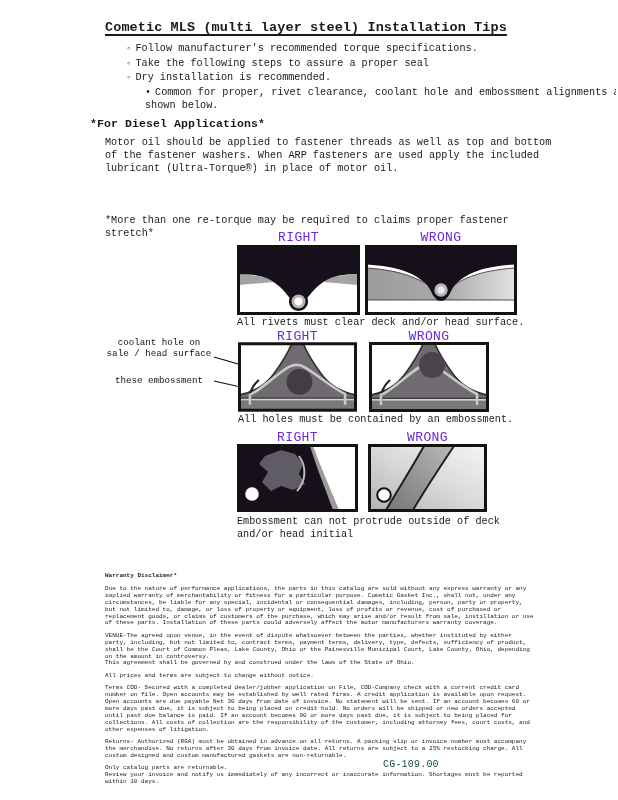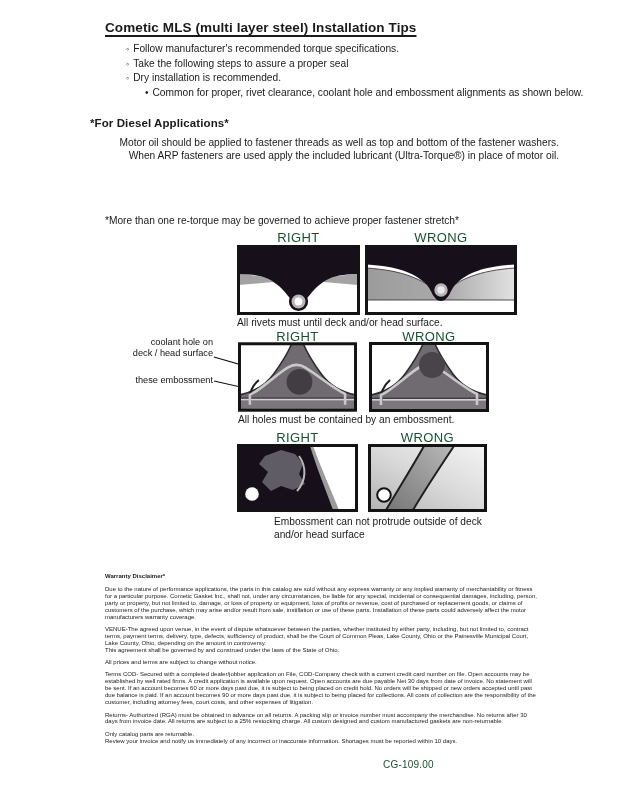--- a/index.html
+++ b/index.html
@@ -1,28 +1,28 @@
 <!DOCTYPE html>
 <html><head>
 <meta charset="utf-8">
 <style>
   html,body{margin:0;padding:0;background:#ffffff;}
   body{font-family:"Liberation Sans",sans-serif;color:#1a1a1a;}
-  #page{position:relative;width:616px;height:800px;background:#ffffff;overflow:hidden;}
+  #page{position:relative;width:616px;height:800px;background:#ffffff;overflow:hidden;font-family:Liberation Mono, monospace;}
   .abs{position:absolute;}
   .title{font-size:13.5px;font-weight:bold;text-decoration:underline;text-decoration-thickness:1.5px;text-underline-offset:3px;letter-spacing:.1px;}
   .bullets{font-size:10.2px;line-height:13.6px;}
   .b::before{content:"\25E6";margin-right:4px;font-size:9px;}
   .sb{padding-left:19px;}
   .sb::before{content:"\2022";margin-right:4px;font-size:10px;}
   .h2{font-size:11.5px;font-weight:bold;letter-spacing:.1px;}
   .para{font-size:10.2px;line-height:13.2px;width:454px;}
-  .dlabel{font-size:13px;color:#14532d;text-align:center;letter-spacing:.4px;}
+  .dlabel{font-size:13px;color:#6d28d9;text-align:center;letter-spacing:.4px;}
   .caption{font-size:10.2px;line-height:12.5px;}
-  .ann{font-size:9.2px;line-height:11px;text-align:right;color:#111;}
+  .ann{font-size:9.2px;line-height:11px;text-align:center;color:#111;}
   .disc{width:432px;font-size:6px;line-height:6.9px;color:#222;}
   .disc p{margin:0 0 5.5px 0;}
   .disc p.nb{margin-bottom:0;}
   .disc .dh{font-weight:bold;margin:0 0 6px 0;}
   .code{font-size:10px;color:#14532d;letter-spacing:.2px;}
   svg{display:block;}
 </style>
 </head>
 <body>
 
@@ -31,22 +31,22 @@
   <div class="abs title" style="left:105px;top:20px;">Cometic MLS (multi layer steel) Installation Tips</div>
 
   <div class="abs bullets" style="left:97px;top:42px;width:512px;margin-left:29px;">
     <div class="b">Follow manufacturer's recommended torque specifications.</div>
     <div class="b">Take the following steps to assure a proper seal</div>
     <div class="b">Dry installation is recommended.</div>
     <div class="b sb">Common for proper, rivet clearance, coolant hole and embossment alignments as shown below.</div>
   </div>
 
   <div class="abs h2" style="left:90px;top:117px;">*For Diesel Applications*</div>
-  <div class="abs para" style="left:105px;top:136px;text-align:right;">Motor oil should be applied to fastener threads as well as top and bottom of the fastener washers. When ARP fasteners are used apply the included lubricant (Ultra-Torque®) in place of motor oil.</div>
-  <div class="abs para" style="left:105px;top:214px;">*More than one re-torque may be governed to achieve proper fastener stretch*</div>
+  <div class="abs para" style="left:105px;top:136px;">Motor oil should be applied to fastener threads as well as top and bottom of the fastener washers. When ARP fasteners are used apply the included lubricant (Ultra-Torque®) in place of motor oil.</div>
+  <div class="abs para" style="left:105px;top:214px;">*More than one re-torque may be required to claims proper fastener stretch*</div>
 
   <div class="abs dlabel" style="left:237px;top:230px;width:123px;">RIGHT</div>
   <div class="abs dlabel" style="left:365px;top:230px;width:152px;">WRONG</div>
 
   <div class="abs" style="left:237px;top:245px;width:123px;height:70px;">
     <svg width="123" height="70" viewBox="0 0 123 70">
       <rect x="0" y="0" width="123" height="70" fill="#ffffff"></rect>
       <path d="M2,28.5 L48,34.5 L48,36 L2,40 Z" fill="#a3a3a3"></path>
       <path d="M121,28.5 L75,34.5 L75,36 L121,40 Z" fill="#a3a3a3"></path>
       <path d="M2,2 H121 V29 C99,29.5 91,32.5 80.5,41.5 C71.5,49.5 70,57 61.5,57 C53,57 51.5,49.5 42.5,41.5 C32,32.5 24,29.5 2,29 Z" fill="#17101b"></path>
@@ -67,28 +67,28 @@
       </defs>
       <rect x="0" y="0" width="152" height="70" fill="#ffffff"></rect>
       <path d="M2,23 C38,25.5 58,34 75,49 L77,49 C94,34 114,25.5 150,23 L150,55 L2,55 Z" fill="url(#r1g)" stroke="#2a2a2a" stroke-width="0.8"></path>
       <path d="M2,2 H150 V19.5 C119,21.5 104,27.5 92.5,37.5 C84.5,44.5 84,56 76,56 C68,56 67.5,44.5 59.5,37.5 C48,27.5 33,21.5 2,19.5 Z" fill="#17101b"></path>
       <circle cx="76" cy="45" r="8" fill="#b6b6b6" stroke="#17101b" stroke-width="2.6"></circle>
       <circle cx="76" cy="45" r="3.7" fill="#e9e9e9"></circle>
       <rect x="1.5" y="1.5" width="149" height="67" fill="none" stroke="#131313" stroke-width="3"></rect>
     </svg>
   </div>
 
-  <div class="abs caption" style="left:237px;top:317px;width:300px;">All rivets must until deck and/or head surface.</div>
+  <div class="abs caption" style="left:237px;top:317px;width:300px;">All rivets must clear deck and/or head surface.</div>
 
   <div class="abs dlabel" style="left:238px;top:329px;width:119px;">RIGHT</div>
   <div class="abs dlabel" style="left:368px;top:329px;width:122px;">WRONG</div>
 
   <div class="abs ann" style="left:105px;top:337px;width:108px;">
     <div>coolant hole on</div>
-    <div>deck / head surface</div>
+    <div>sale / head surface</div>
   </div>
   <div class="abs ann" style="left:105px;top:375px;width:108px;">these embossment</div>
 
   <svg class="abs" style="left:105px;top:330px;pointer-events:none;" width="420" height="100" viewBox="0 0 420 100">
     <line x1="109" y1="27" x2="196" y2="52" stroke="#111" stroke-width="1.1"></line>
     <line x1="109" y1="51" x2="153" y2="61" stroke="#111" stroke-width="1.1"></line>
   </svg>
 
   <div class="abs" style="left:238px;top:342px;width:119px;height:70px;">
     <svg width="119" height="70" viewBox="0 0 120 70">
@@ -148,23 +148,23 @@
             <stop offset="1" stop-color="#b8b8b8"></stop>
         </linearGradient>
       </defs>
       <rect x="2" y="2" width="115" height="64" fill="url(#slv)"></rect>
       <path d="M56,2 C46,20 31,44 18,66 L45,66 C58,44 74,20 86,2 Z" fill="url(#bnd)" stroke="#1f1f1f" stroke-width="2"></path>
       <circle cx="16" cy="51" r="6.8" fill="#ffffff" stroke="#131313" stroke-width="2"></circle>
       <rect x="1.5" y="1.5" width="116" height="65" fill="none" stroke="#131313" stroke-width="3"></rect>
     </svg>
   </div>
 
-  <div class="abs caption" style="left:237px;top:516px;width:280px;margin-left:37px;">
+  <div class="abs caption" style="left:237px;top:516px;width:280px;">
     <div>Embossment can not protrude outside of deck</div>
-    <div>and/or head surface</div>
+    <div>and/or head initial</div>
   </div>
 
   <div class="abs disc" style="left:105px;top:573px;">
     <p class="dh">Warranty Disclaimer*</p>
     <p>Due to the nature of performance applications, the parts in this catalog are sold without any express warranty or any implied warranty of merchantability or fitness for a particular purpose.  Cometic Gasket Inc., shall not, under any circumstances, be liable for any special, incidental or consequential damages, including, person, party or property, but not limited to, damage, or loss of property or equipment, loss of profits or revenue, cost of purchased or replacement goods, or claims of customers of the purchase, which may arise and/or result from sale, instillation or use of these parts.  Installation of these parts could adversely affect the motor manufacturers warranty coverage.</p>
     <p class="nb">VENUE-The agreed upon venue, in the event of dispute whatsoever between the parties, whether instituted by either party, including, but not limited to, contract terms, payment terms, delivery, type, defects, sufficiency of product, shall be the Court of Common Pleas, Lake County, Ohio or the Painesville Municipal Court, Lake County, Ohio, depending on the amount in controversy.</p>
     <p>This agreement shall be governed by and construed under the laws of the State of Ohio.</p>
     <p>All prices and terms are subject to change without notice.</p>
     <p>Terms COD- Secured with a completed dealer/jobber application on File, COD-Company check with a current credit card number on file.  Open accounts may be established by well rated firms.  A credit application is available upon request.  Open accounts are due payable Net 30 days from date of invoice.  No statement will be sent.  If an account becomes 60 or more days past due, it is subject to being placed on credit hold.  No orders will be shipped or new orders accepted until past due balance is paid.  If an account becomes 90 or more days past due, it is subject to being placed for collections.  All costs of collection are the responsibility of the customer, including attorney fees, court costs, and other expenses of litigation.</p>
     <p>Returns- Authorized (RGA) must be obtained in advance on all returns.  A packing slip or invoice number must accompany the merchandise.  No returns after 30 days from invoice date.  All returns are subject to a 25% restocking charge.  All custom designed and custom manufactured gaskets are non-returnable.</p>

